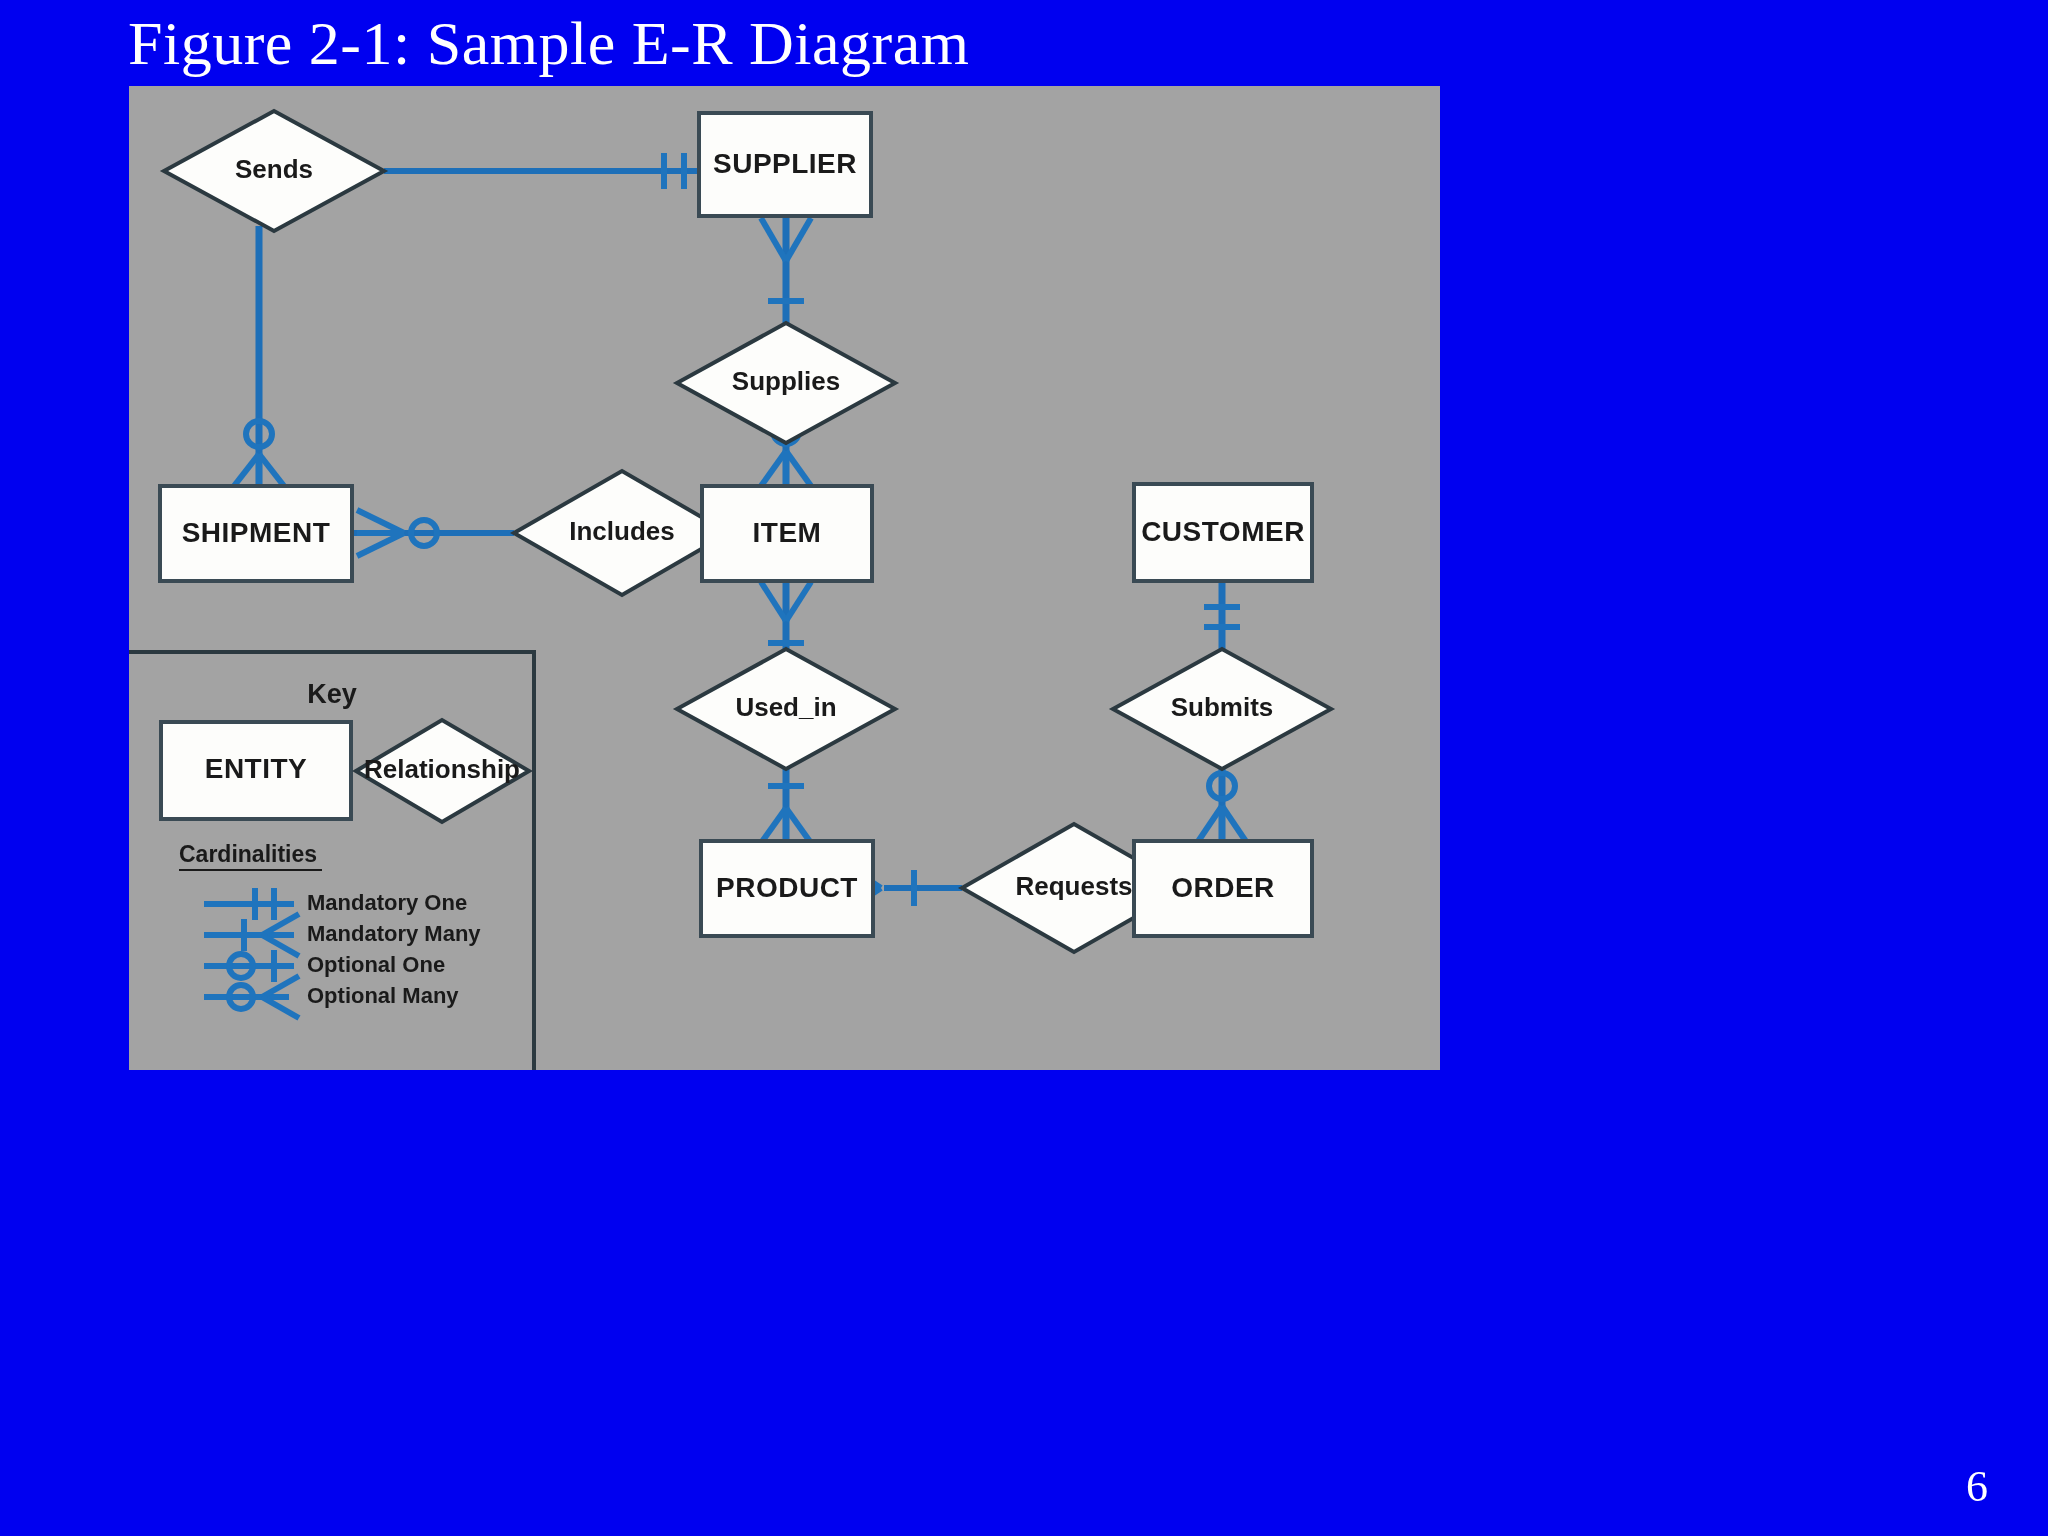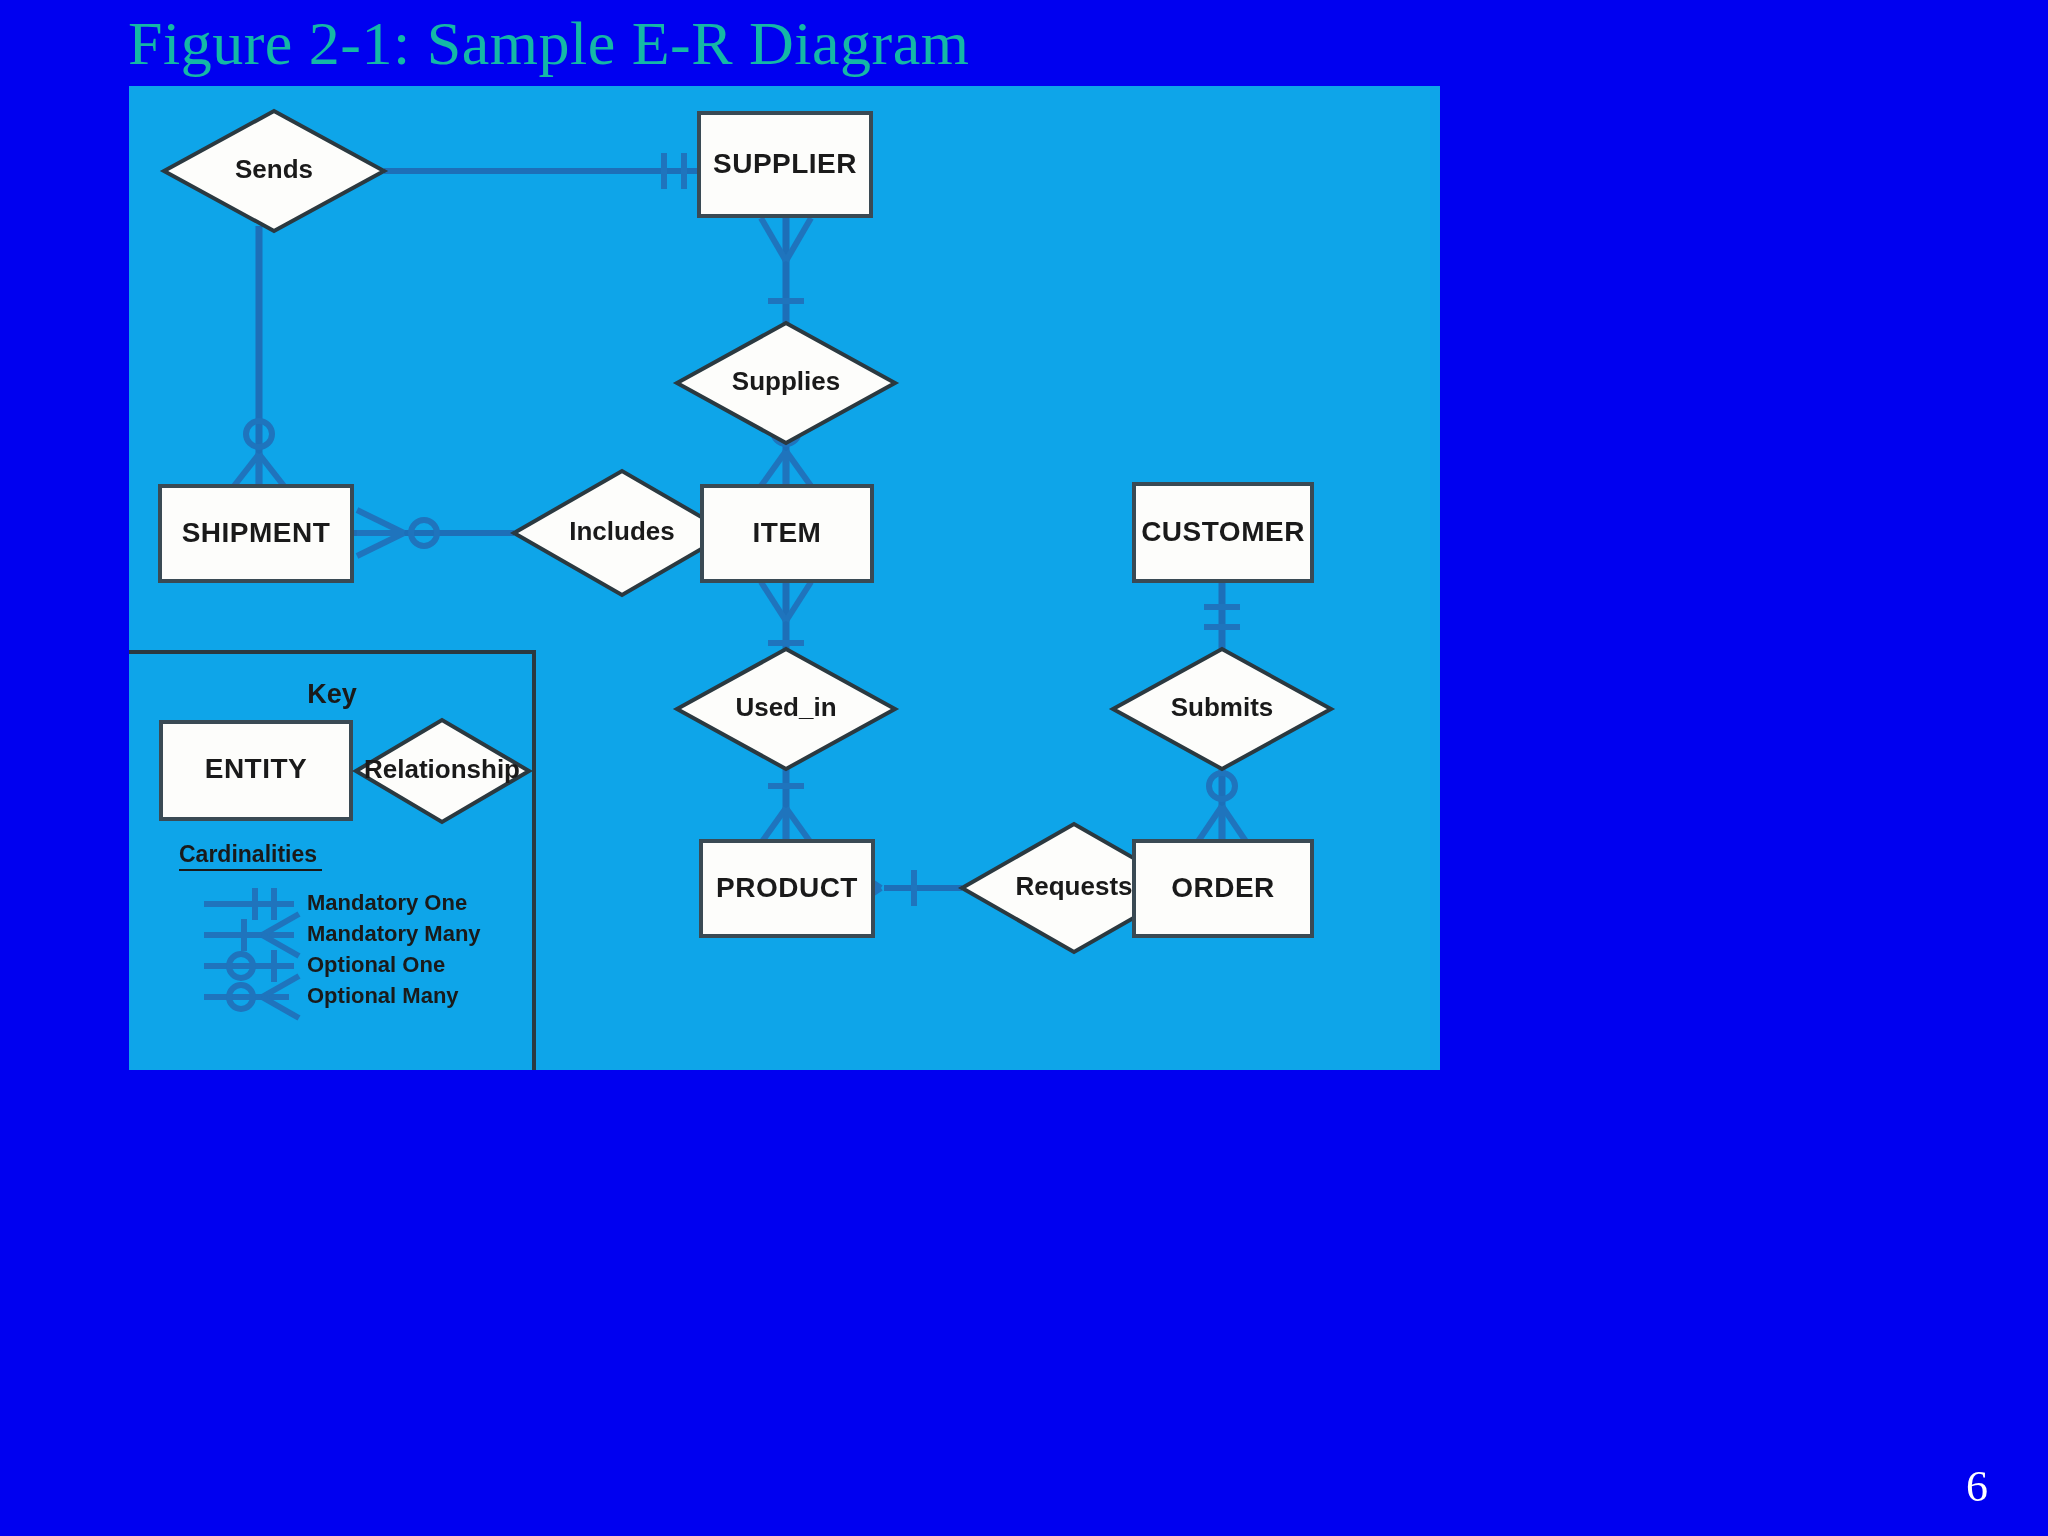--- a/index.html
+++ b/index.html
@@ -6,38 +6,38 @@
   body{
     width:2048px;height:1536px;
     background:#0000F0;
     font-family:"Liberation Sans",sans-serif;
     overflow:hidden;
     position:relative;
   }
   #slide-title{
     position:absolute;
     left:128px; top:8px;
-    color:#14b8a6;
+    color:#ffffff;
     font-family:"Liberation Serif",serif;
     font-size:62px;
     letter-spacing:0.5px;
     white-space:nowrap;
   }
   #page-number{
     position:absolute;
     right:60px; bottom:24px;
     color:#ffffff;
     font-family:"Liberation Serif",serif;
     font-size:44px;
   }
   #diagram-canvas{
     position:absolute;
     left:129px; top:86px;
     width:1311px; height:984px;
-    background:#0ea5e9;
+    background:#a3a3a3;
   }
   #diagram-canvas svg{display:block;width:100%;height:100%;}
   .ent-label{
     font-family:"Liberation Sans",sans-serif;
     font-weight:bold;
     font-size:28px;
     fill:#1a1a1a;
     text-anchor:middle;
     dominant-baseline:middle;
     letter-spacing:0.5px;

